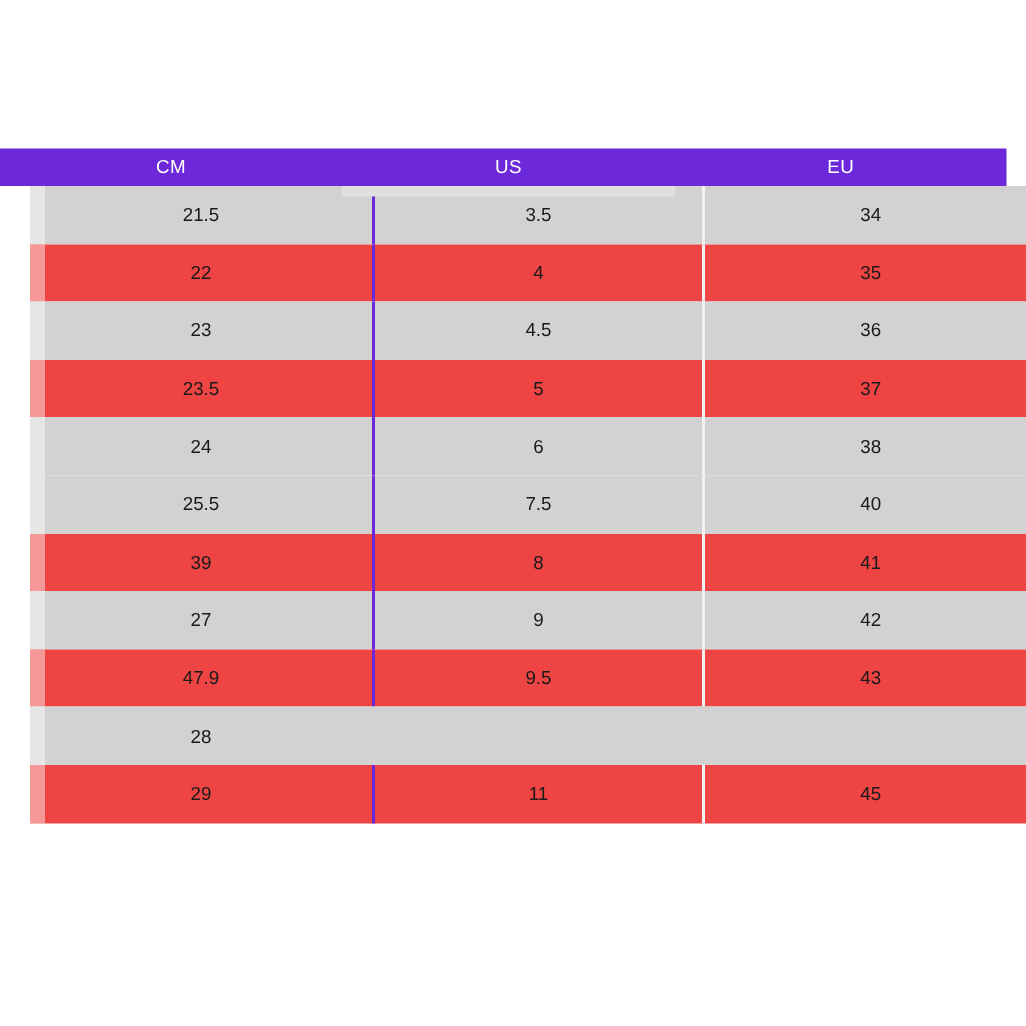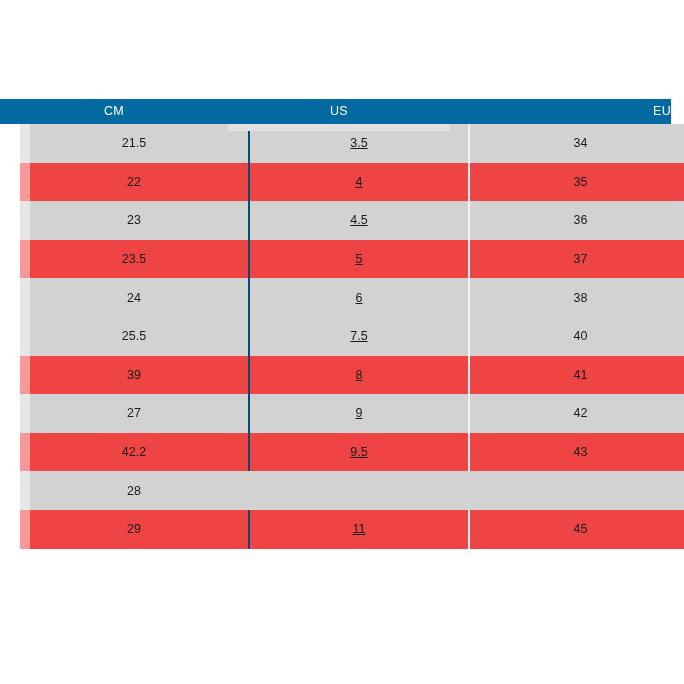--- a/index.html
+++ b/index.html
@@ -22,35 +22,35 @@
     width: 684px;
   }
 
   
   .chart-header {
     position: absolute;
     left: 0px;
     top: 0px;
     width: 671px;
     height: 25px;
-    background: #0369a1;
+    background: #6d28d9;
     display: flex;
     align-items: center;
   }
   .chart-header .hcell {
     color: #ffffff;
     font-size: 12.5px;
     line-height: 25px;
     text-align: center;
     letter-spacing: 0.3px;
     white-space: nowrap;
   }
   .hcell.col-cm { width: 228px; }
   .hcell.col-us { width: 222px; }
-  .hcell.col-eu { width: 221px; text-align: right; }
+  .hcell.col-eu { width: 221px; }
 
   
   .chart-body {
     position: absolute;
     left: 0px;
     top: 25px;
     width: 671px;
     padding-left: 20px;
   }
 
@@ -70,23 +70,22 @@
     align-items: center;
     justify-content: center;
     font-size: 12.5px;
     color: #1a1a1a;
     white-space: nowrap;
     box-sizing: border-box;
   }
   .cell.col-cm { width: 228px; }
   .cell.col-us {
     width: 222px;
-    border-left: 2px solid #0c4a6e;
+    border-left: 2px solid #6d28d9;
     border-right: 2px solid #f2f2f2;
-    text-decoration: underline;
   }
   .cell.col-eu { width: 221px; }
 
   
   .edge-strip-left {
     position: absolute;
     left: 0px;
     top: 0px;
     width: 10px;
     height: 100%;
@@ -169,21 +168,21 @@
 
     <div class="chart-row shade-dark">
       <div class="edge-strip-left"></div>
       <div class="cell col-cm">27</div>
       <div class="cell col-us">9</div>
       <div class="cell col-eu">42</div>
     </div>
 
     <div class="chart-row shade-light">
       <div class="edge-strip-left"></div>
-      <div class="cell col-cm">42.2</div>
+      <div class="cell col-cm">47.9</div>
       <div class="cell col-us">9.5</div>
       <div class="cell col-eu">43</div>
     </div>
 
     <div class="chart-row shade-dark">
       <div class="edge-strip-left"></div>
       <div class="cell col-cm">28</div>
     </div>
 
     <div class="chart-row shade-light">

